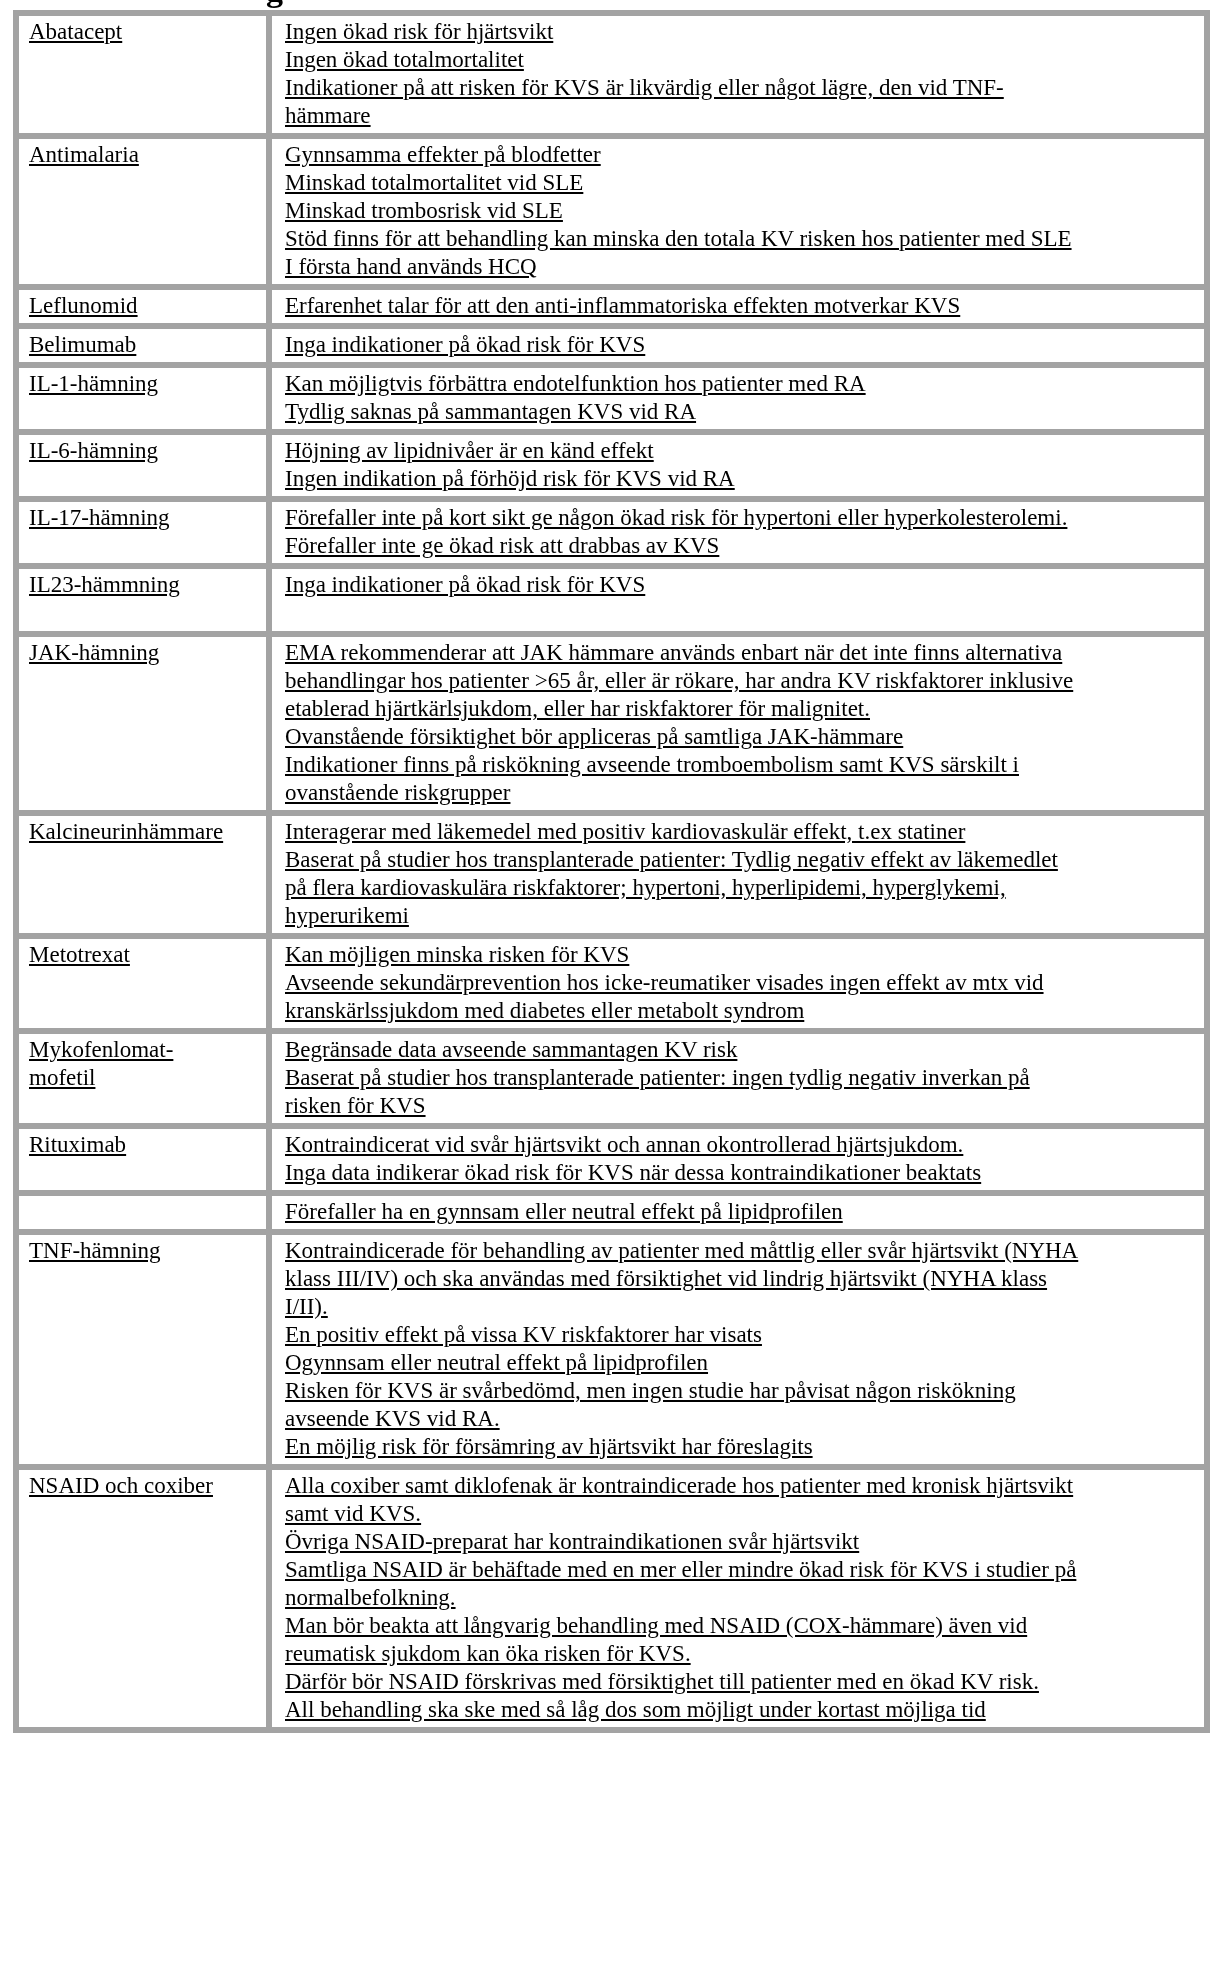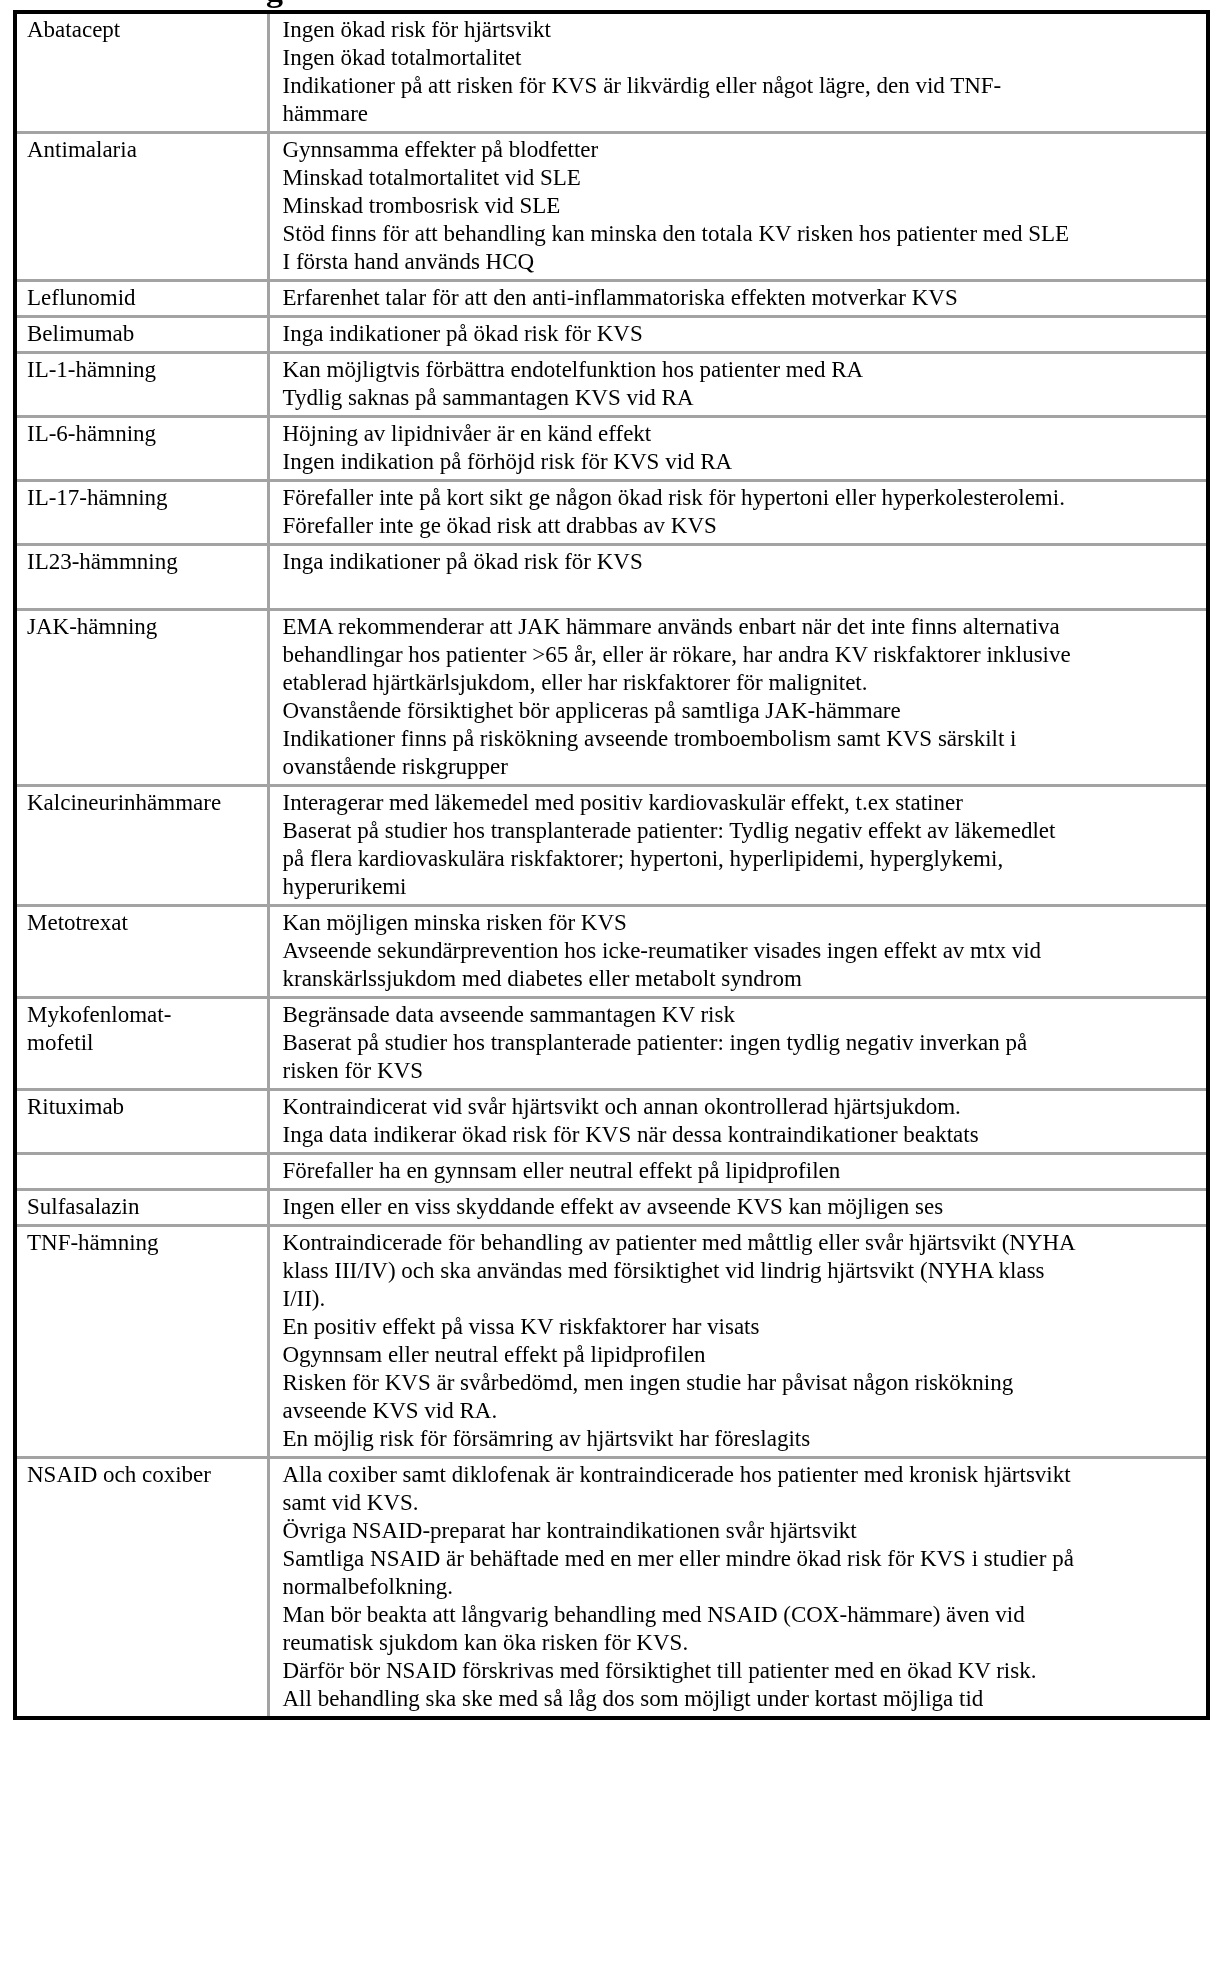--- a/index.html
+++ b/index.html
@@ -42,24 +42,25 @@
   table.drug-table {
     position: absolute;
     top: 10px;
     left: 13px;
     width: 1197px;
     table-layout: fixed;
     border-collapse: collapse;
     border: 4px solid #000000;
   }
   table.drug-table td {
-    border: 3px solid #a3a3a3;
+    border: 6px solid #a3a3a3;
     vertical-align: top;
     font-size: 23px;
     line-height: 28px;
+    text-decoration: underline;
   }
   td.drug-cell {
     padding: 2px 6px 3px 10px;
     white-space: pre-line;
   }
   td.notes-cell {
     padding: 2px 8px 3px 13px;
   }
   td.notes-cell.extra-space {
     padding-bottom: 32px;
@@ -182,26 +183,20 @@
     <td class="drug-cell">Rituximab</td>
     <td class="notes-cell">
             <div class="note-line">Kontraindicerat vid svår hjärtsvikt och annan okontrollerad hjärtsjukdom.</div>
             <div class="note-line">Inga data indikerar ökad risk för KVS när dessa kontraindikationer beaktats</div>
           </td>
   </tr>
         <tr>
     <td class="drug-cell"></td>
     <td class="notes-cell">
             <div class="note-line">Förefaller ha en gynnsam eller neutral effekt på lipidprofilen</div>
-          </td>
-  </tr>
-        <tr>
-    <td class="drug-cell">Sulfasalazin</td>
-    <td class="notes-cell">
-            <div class="note-line">Ingen eller en viss skyddande effekt av avseende KVS kan möjligen ses</div>
           </td>
   </tr>
         <tr>
     <td class="drug-cell">TNF-hämning</td>
     <td class="notes-cell">
             <div class="note-line">Kontraindicerade för behandling av patienter med måttlig eller svår hjärtsvikt (NYHA</div>
             <div class="note-line">klass III/IV) och ska användas med försiktighet vid lindrig hjärtsvikt (NYHA klass</div>
             <div class="note-line">I/II).</div>
             <div class="note-line">En positiv effekt på vissa KV riskfaktorer har visats</div>
             <div class="note-line">Ogynnsam eller neutral effekt på lipidprofilen</div>

